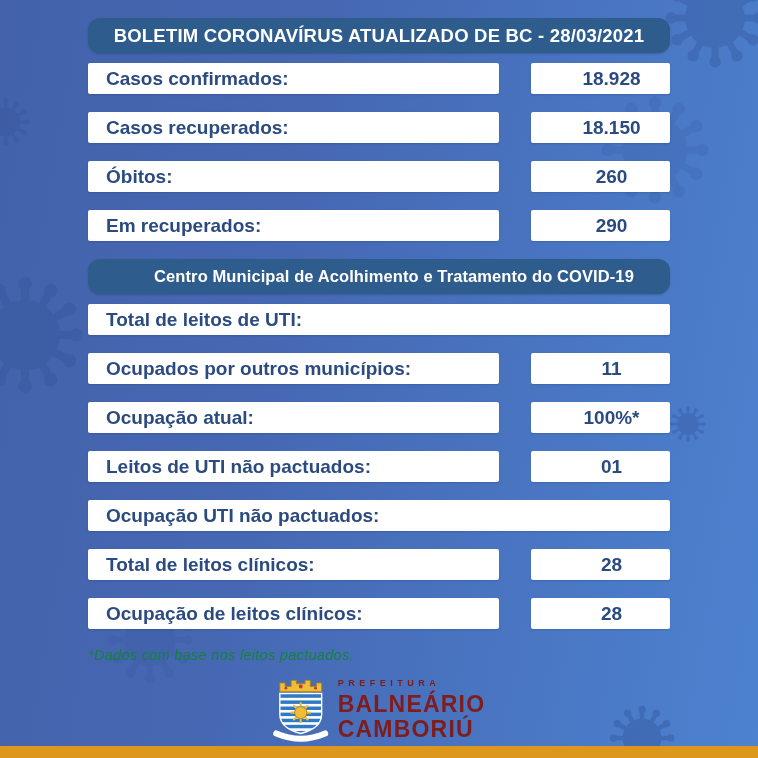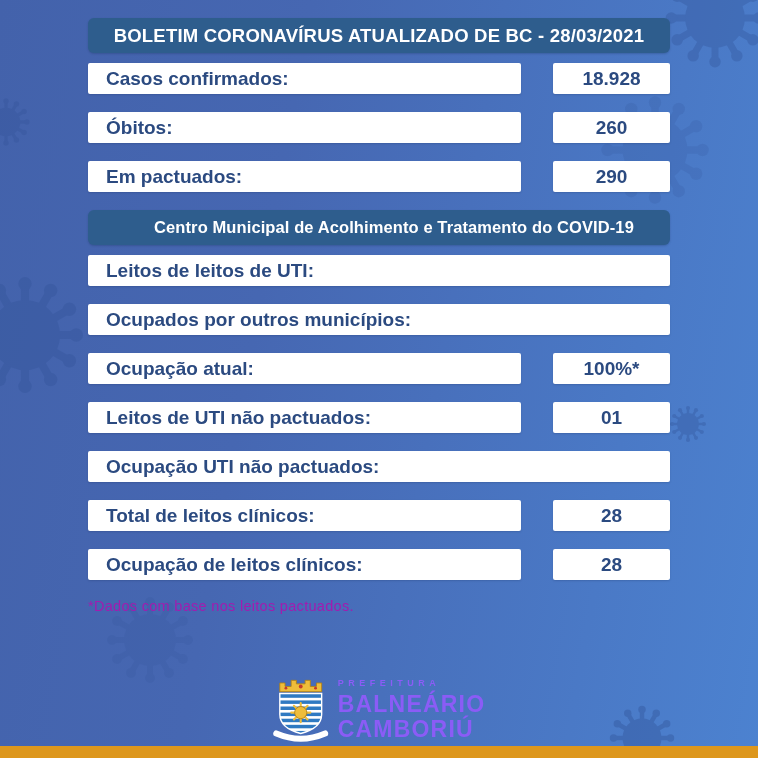--- a/index.html
+++ b/index.html
@@ -21,21 +21,21 @@
   
   .content {
     position: absolute;
     left: 88px; top: 18px;
     width: 582px;
   }
 
   .bar {
     height: 35px;
     background: #2e5d8d;
-    border-radius: 6px;
+    border-radius: 12px;
     color: #ffffff;
     font-weight: bold;
     display: flex;
     align-items: center;
     justify-content: center;
     margin-bottom: 10px;
     box-shadow: 0 1px 2px rgba(20,40,80,0.25);
   }
   .bar.main-title { font-size: 18.5px; letter-spacing: 0.2px; }
   .bar.section-title { font-size: 16.5px; letter-spacing: 0.1px; padding-left: 30px; }
@@ -48,49 +48,51 @@
   }
   .label-box, .value-box {
     background: #ffffff;
     border-radius: 2px;
     color: #2b4a80;
     font-weight: bold;
     font-size: 19px;
     display: flex;
     align-items: center;
     box-shadow: 0 1px 2px rgba(20,40,80,0.2);
+    padding-left: 22px;
   }
   .label-box {
     flex: 1;
     padding-left: 18px;
     justify-content: flex-start;
   }
   .value-box {
     width: 117px;
     justify-content: center;
   }
 
   .footnote {
     margin-top: 3px;
-    color: #a21caf;
+    color: #15803d;
     font-size: 14.5px;
+    font-style: italic;
     letter-spacing: 0.3px;
   }
 
   
   .logo {
     position: absolute;
     top: 676px;
     left: 50%;
     transform: translateX(-50%);
     display: flex;
     align-items: center;
     gap: 9px;
   }
-  .logo-text { color: #8b5cf6; line-height: 1; }
+  .logo-text { color: #7f1d1d; line-height: 1; }
   .logo-overline {
     font-size: 9px;
     font-weight: bold;
     letter-spacing: 4.5px;
     margin-bottom: 4px;
   }
   .logo-city {
     font-size: 23px;
     font-weight: bold;
     letter-spacing: 1.2px;
@@ -146,35 +148,40 @@
 
 <div class="content">
 
   <div class="bar main-title">BOLETIM CORONAVÍRUS ATUALIZADO DE BC - 28/03/2021</div>
 
   <div class="row">
     <div class="label-box">Casos confirmados:</div>
     <div class="value-box">18.928</div>
   </div>
   <div class="row">
+    <div class="label-box">Casos recuperados:</div>
+    <div class="value-box">18.150</div>
+  </div>
+  <div class="row">
     <div class="label-box">Óbitos:</div>
     <div class="value-box">260</div>
   </div>
   <div class="row">
-    <div class="label-box">Em pactuados:</div>
+    <div class="label-box">Em recuperados:</div>
     <div class="value-box">290</div>
   </div>
 
   <div class="bar section-title">Centro Municipal de Acolhimento e Tratamento do COVID-19</div>
 
   <div class="row">
-    <div class="label-box">Leitos de leitos de UTI:</div>
+    <div class="label-box">Total de leitos de UTI:</div>
   </div>
   <div class="row">
     <div class="label-box">Ocupados por outros municípios:</div>
+    <div class="value-box">11</div>
   </div>
   <div class="row">
     <div class="label-box">Ocupação atual:</div>
     <div class="value-box">100%*</div>
   </div>
   <div class="row">
     <div class="label-box">Leitos de UTI não pactuados:</div>
     <div class="value-box">01</div>
   </div>
   <div class="row">

